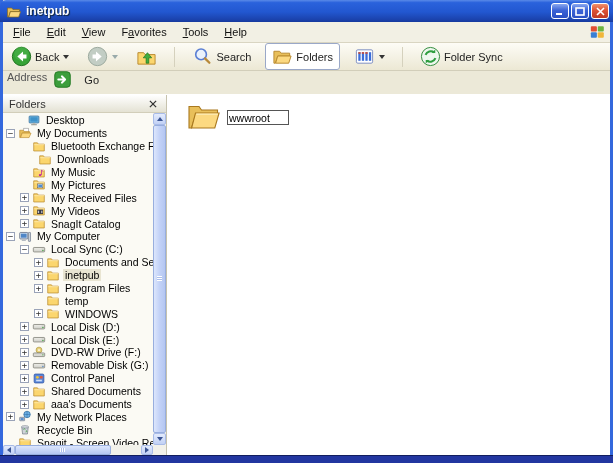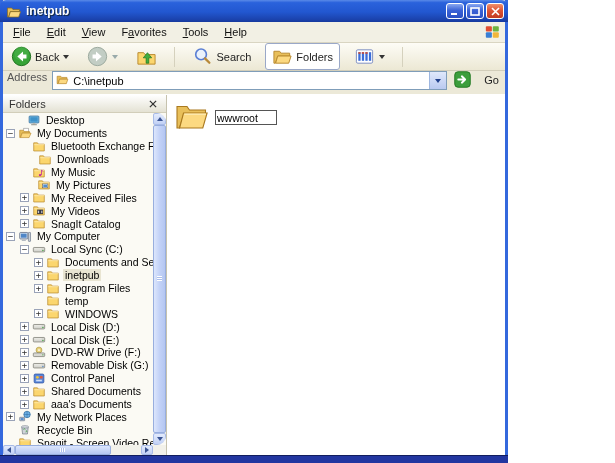--- a/index.html
+++ b/index.html
@@ -1,17 +1,17 @@
 <!DOCTYPE html>
 <html><head>
 <meta charset="utf-8">
 <style>
   html,body{margin:0;padding:0;background:#fff;}
   body{width:615px;height:463px;overflow:hidden;font-family:"Liberation Sans",sans-serif;-webkit-font-smoothing:antialiased;}
-  .window{width:508px;height:463px;display:flex;flex-direction:column;box-sizing:border-box;
+  .window{width:613px;height:463px;display:flex;flex-direction:column;box-sizing:border-box;
     border-left:3px solid #3468dd;border-right:3px solid #3468dd;background:#ece9d8;}
   
   .titlebar{height:22px;margin:-0px -3px 0 -3px;display:flex;align-items:center;padding:0 4px;
     background:linear-gradient(180deg,#5a8ae8 0%,#2a62dc 12%,#2257d0 55%,#1b43ae 88%,#16399e 100%);
     border-radius:6px 6px 0 0;flex:0 0 22px;}
   .title-icon{width:16px;height:14px;margin:0 4px 0 2px;flex:0 0 auto;}
   .title-text{color:#fff;font-weight:bold;font-size:12px;text-shadow:1px 1px 1px #123;flex:1;white-space:nowrap;}
   .winbtn{width:18px;height:16px;margin-left:2px;border:1px solid #fff;border-radius:3px;display:flex;align-items:center;justify-content:center;box-sizing:border-box;padding:0;}
   .winbtn.blue{background:linear-gradient(180deg,#8aa8f0 0%,#3b63d6 45%,#2a50c4 100%);}
   .winbtn.red{background:linear-gradient(180deg,#f0916c 0%,#dd5436 45%,#c03a22 100%);}
@@ -38,21 +38,21 @@
   .addr-drop{width:16px;height:17px;background:linear-gradient(180deg,#dfe8fb,#b9c9f0);border-left:1px solid #9db6e0;display:flex;align-items:center;justify-content:center;}
   .addr-drop .tri{width:0;height:0;border-left:3px solid transparent;border-right:3px solid transparent;border-top:4px solid #20408c;}
   .go-box{display:flex;align-items:center;gap:13px;padding:0 2px;}
   .go-label{font-size:11px;color:#222;}
   
   .main{flex:1;display:flex;min-height:0;background:#fff;}
   .left-panel{width:163px;flex:0 0 163px;background:#fbfaf4;border-right:1px solid #c6c2ae;display:flex;flex-direction:column;min-height:0;}
   .panel-header{height:17px;flex:0 0 17px;display:flex;align-items:center;background:linear-gradient(180deg,#ffffff,#e4e2d4);border-bottom:1px solid #d2ceba;padding:0 6px;}
   .panel-title{font-size:11px;color:#333;flex:1;}
   .panel-close{width:14px;height:13px;display:flex;align-items:center;justify-content:center;}
-  .panel-body{flex:1;position:relative;min-height:0;overflow:hidden;border-radius:9px;}
+  .panel-body{flex:1;position:relative;min-height:0;overflow:hidden;}
   .tree{position:absolute;left:0;top:0;right:13px;bottom:0;overflow:hidden;padding-top:1px;}
   .tree-row{height:12.9px;display:flex;align-items:center;white-space:nowrap;overflow:hidden;}
   .expander{width:9px;height:9px;flex:0 0 9px;box-sizing:border-box;border:1px solid #9aa3b8;background:#fff;color:#333;
     font-size:9px;line-height:7px;text-align:center;margin-right:3px;font-family:"DejaVu Sans Mono",monospace;}
   .expander.none{visibility:hidden;}
   .tree-icon{width:14px;height:13px;flex:0 0 14px;margin-right:3px;}
   .tree-icon svg{width:14px;height:13px;display:block;}
   .tree-label{font-size:10.5px;color:#000;padding:0 2px;}
   .tree-row.selected .tree-label{background:#e9e5d2;}
   
@@ -67,21 +67,21 @@
   .v-thumb::after{content:"";position:absolute;left:3px;right:3px;top:50%;height:5px;margin-top:-3px;
     background:repeating-linear-gradient(180deg,#ffffff 0 1px,#aabdea 1px 2px);}
   .hscroll-row{height:10px;flex:0 0 10px;display:flex;background:#f2f1ea;}
   .h-track{flex:1;position:relative;background:#f2f1ea;}
   .h-thumb{position:absolute;left:0;top:0;bottom:0;width:96px;background:linear-gradient(180deg,#dce6fc,#b4c6f2);border:1px solid #98aede;box-sizing:border-box;border-radius:2px;}
   .h-thumb::after{content:"";position:absolute;top:2px;bottom:2px;left:50%;width:5px;margin-left:-3px;
     background:repeating-linear-gradient(90deg,#ffffff 0 1px,#aabdea 1px 2px);}
   .sb-corner{width:13px;flex:0 0 13px;background:#f2f1ea;}
   
   .content{flex:1;position:relative;background:#fff;min-width:0;}
-  .content-item{position:absolute;left:8px;top:7px;display:flex;align-items:flex-start;}
+  .content-item{position:absolute;left:20px;top:7px;display:flex;align-items:flex-start;}
   .big-folder{width:34px;height:28px;}
   .rename-input{margin:8px 0 0 6px;width:58px;height:13px;border:1px solid #555;font-size:10.5px;font-family:"Liberation Sans",sans-serif;padding:0 1px;outline:none;color:#000;background:#fff;}
   
   .bottom-strip{height:7px;flex:0 0 7px;margin:0 -3px;background:#2236a0;border-top:1px solid #111d5e;}
 </style>
 </head>
 <body>
 
 <div class="window">
 
@@ -177,36 +177,34 @@
         </g>
         <g fill="#d84a2a">
             <rect x="4.5" y="6.5" width="2.4" height="1.6"></rect>
             <rect x="8.2" y="6.5" width="2.4" height="1.6"></rect>
             <rect x="11.9" y="6.5" width="2.4" height="1.6"></rect>
           </g>
       </svg>
       <span class="tb-caret"></span>
     </div>
     <div class="tb-sep"></div>
+    <div class="tb-btn">
+      <svg width="21" height="21" viewBox="0 0 22 22">
+        <circle cx="11" cy="11" r="9.5" fill="#eef7ee" stroke="#2e8b3a" stroke-width="1"></circle>
+        <path d="M5.8 9.2a6 6 0 0 1 9-2.6" stroke="#2e9e3f" stroke-width="2.2" fill="none"></path>
+        <path d="M16 3.6v3.8h-3.8z" fill="#2e9e3f"></path>
+        <path d="M16.2 12.8a6 6 0 0 1-9 2.6" stroke="#2e9e3f" stroke-width="2.2" fill="none"></path>
+        <path d="M6 18.4v-3.8h3.8z" fill="#2e9e3f"></path>
+      </svg>
+      <span class="tb-label">Folder Sync</span>
+    </div>
   </div>
 
   <div class="addressbar">
     <span class="addr-label">Address</span>
-    <div class="addr-combo">
-      <span class="addr-icon">
-        <svg width="15" height="13" viewBox="0 0 22 22">
-            <path d="M2 5.5h6l1.5 2h9v3H6L3.5 18H2z" fill="#e8bf5a" stroke="#b9892f" stroke-width="1.2"></path>
-            <path d="M6 10.5h14L17.5 18H3.8z" fill="#fcd981" stroke="#b9892f" stroke-width="1.2"></path>
-          </svg>
-      </span>
-      <span class="addr-text">C:\inetpub</span>
-      <span class="addr-drop">
-          <span class="tri"></span>
-        </span>
-    </div>
     <div class="go-box">
       <svg width="17" height="17" viewBox="0 0 18 18">
         <rect x="0.8" y="0.8" width="16.4" height="16.4" rx="3.5" fill="#3c9e3c" stroke="#217821"></rect>
         <path d="M4.5 9h6.2M8.3 5.6 11.8 9l-3.5 3.4" stroke="#fff" stroke-width="2" fill="none" stroke-linecap="round" stroke-linejoin="round"></path>
       </svg>
       <span class="go-label">Go</span>
     </div>
   </div>
 
   <div class="main">
@@ -270,21 +268,21 @@
                 <svg viewBox="0 0 16 16">
                   <path d="M1.5 3.5h4.6l1.2 1.6h7.2v8.4H1.5z" fill="#fbd66e" stroke="#b9892f" stroke-width="0.9"></path>
                   <path d="M2.2 5.8h12.4" stroke="#fde9a8" stroke-width="1.1"></path>
                   <circle cx="9.3" cy="11.2" r="1.5" fill="#c2329a"></circle>
                   <rect x="10.5" y="5.2" width="1" height="6" fill="#c2329a"></rect>
                   <path d="M10.5 5.2q2.4.3 2.7 1.9" stroke="#c2329a" fill="none" stroke-width="0.9"></path>
                 </svg>
               </span>
     <span class="tree-label">My Music</span>
   </div>
-            <div class="tree-row" style="padding-left: 22px;">
+            <div class="tree-row" style="padding-left: 17px;">
     <span class="expander none"></span>
     <span class="tree-icon">
                 <svg viewBox="0 0 16 16">
                   <path d="M1.5 3.5h4.6l1.2 1.6h7.2v8.4H1.5z" fill="#fbd66e" stroke="#b9892f" stroke-width="0.9"></path>
                   <path d="M2.2 5.8h12.4" stroke="#fde9a8" stroke-width="1.1"></path>
                   <rect x="6.3" y="7.3" width="6.4" height="4.8" fill="#fff" stroke="#556" stroke-width="0.7"></rect>
                   <rect x="7.1" y="8.1" width="4.8" height="3.2" fill="#4f8fd0"></rect>
                 </svg>
               </span>
     <span class="tree-label">My Pictures</span>

